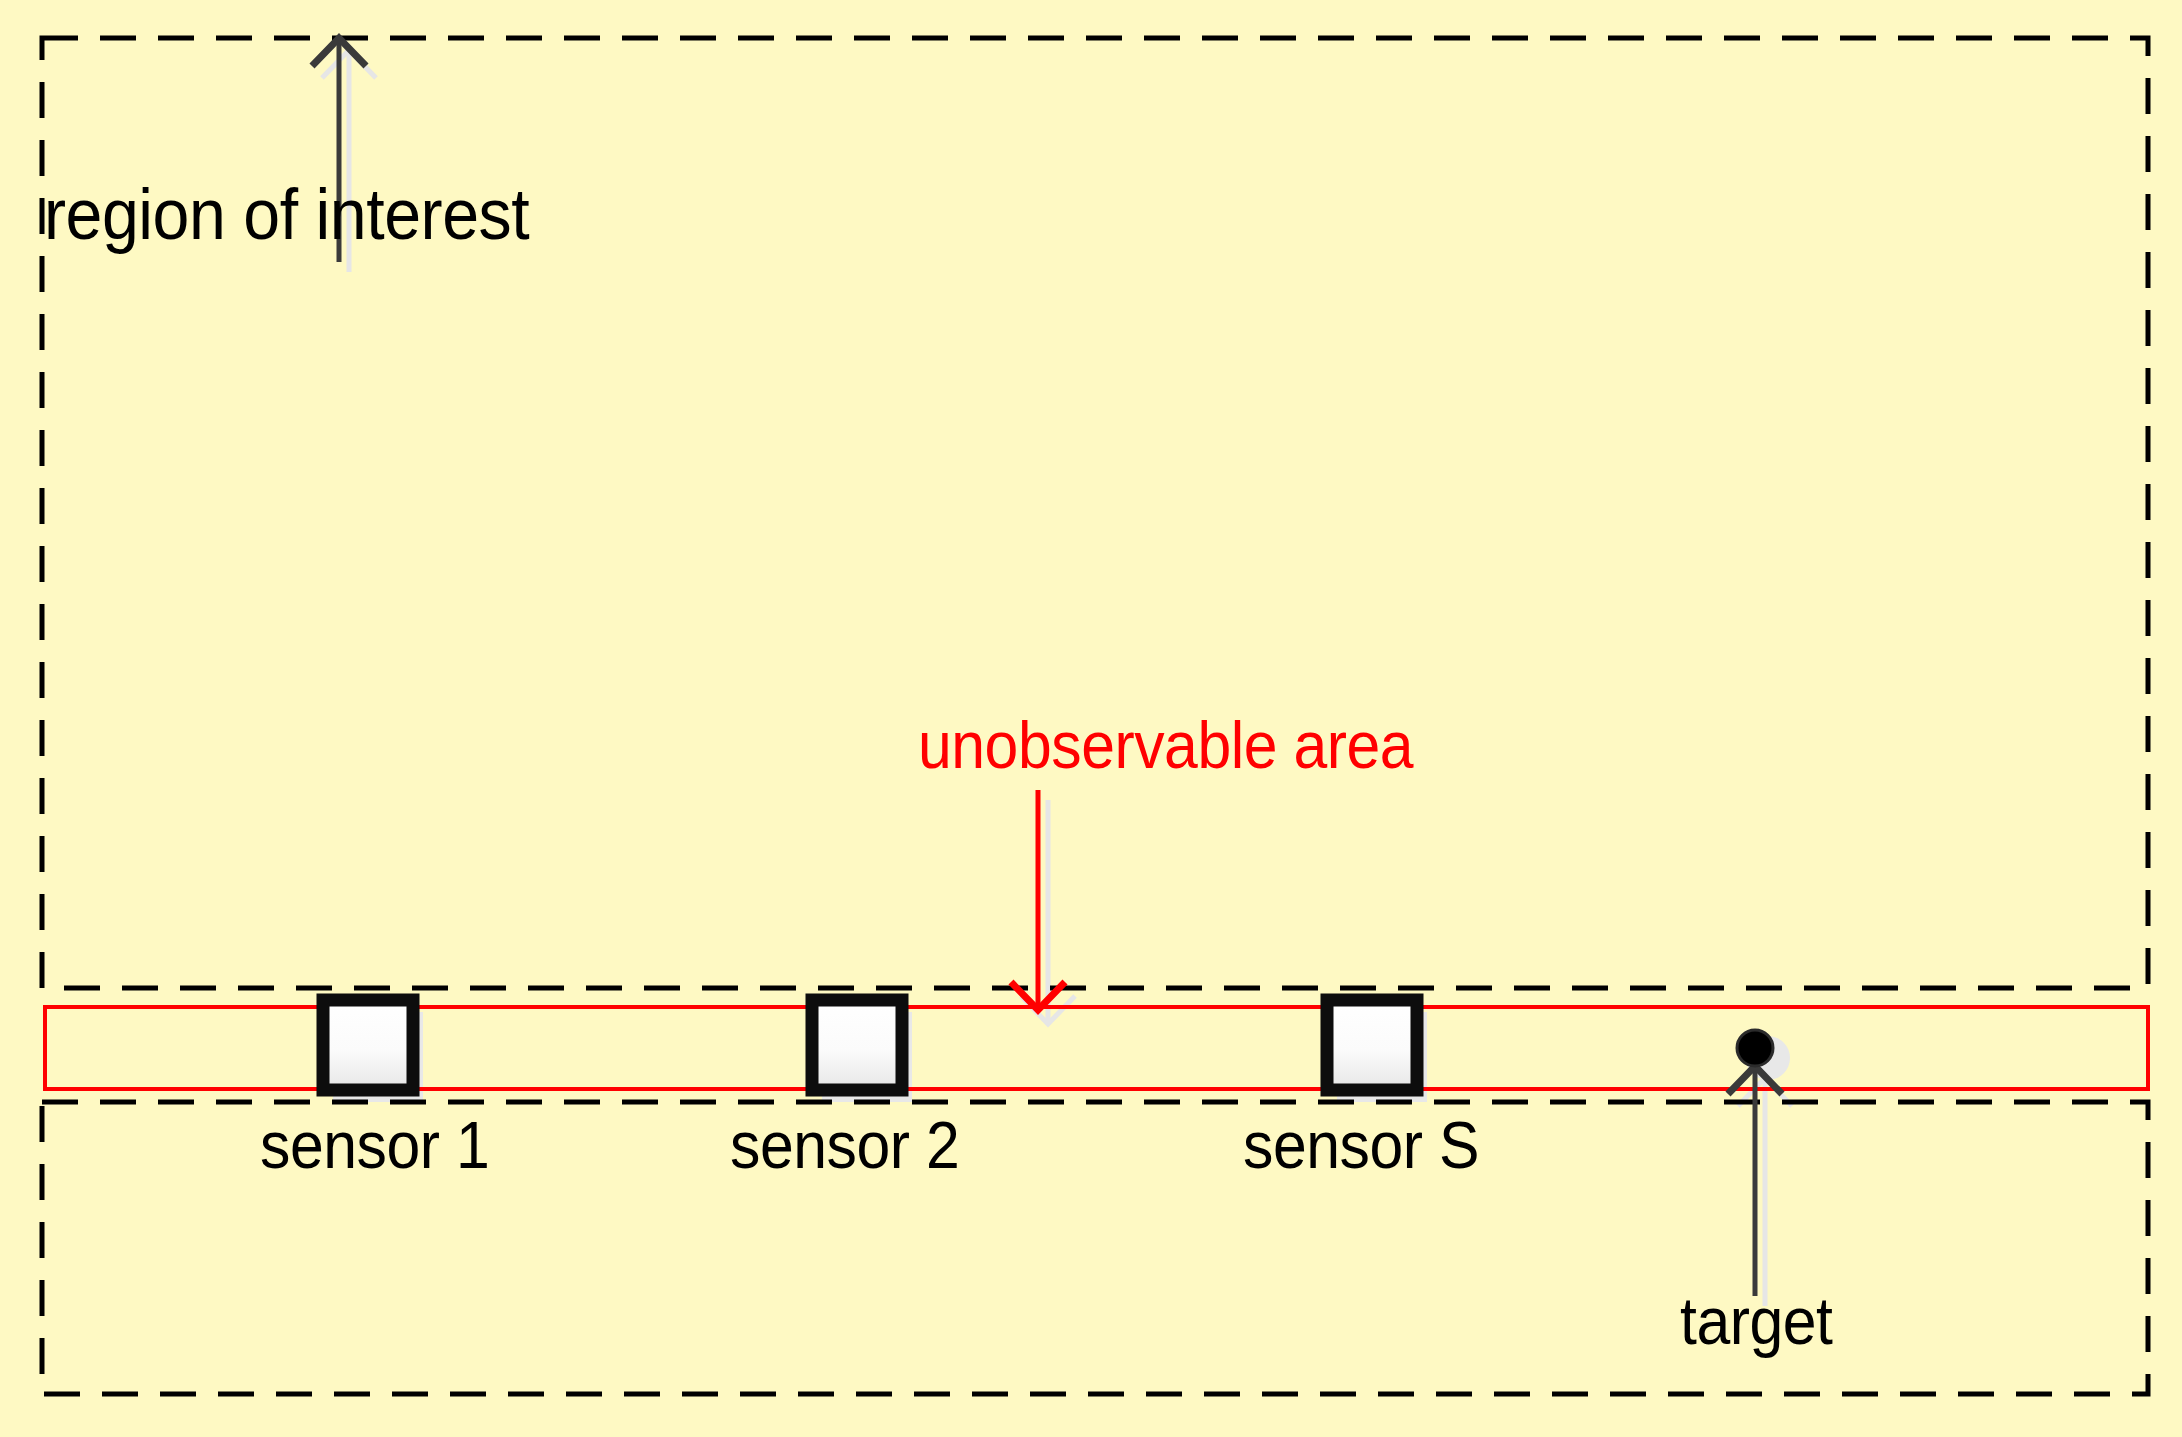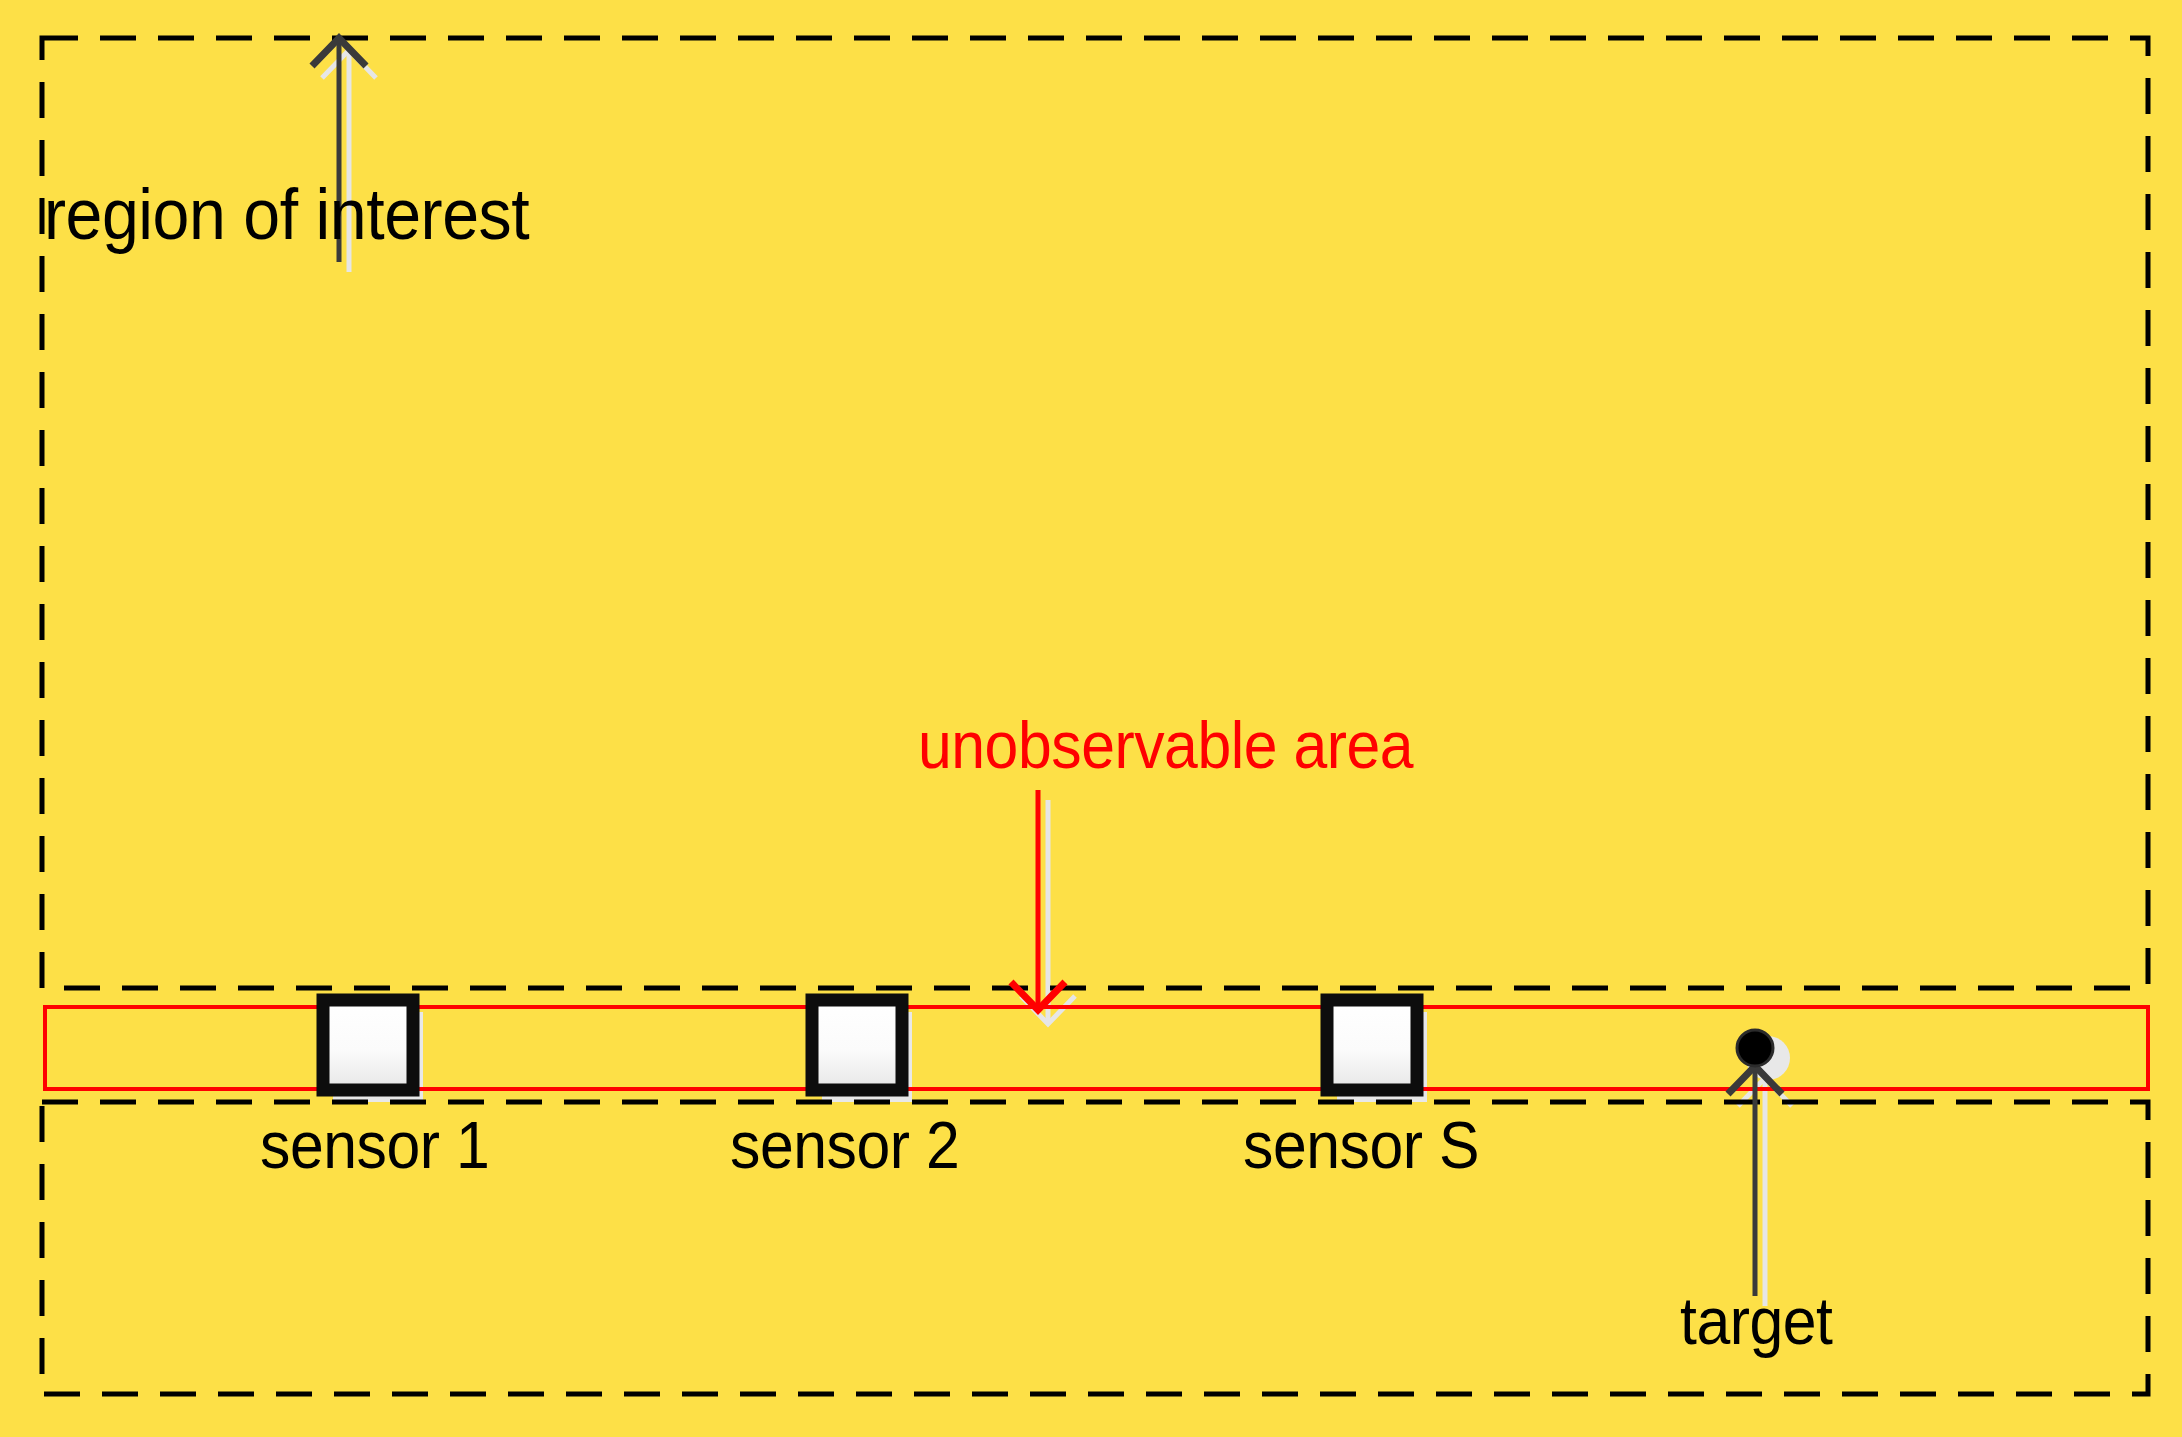--- a/index.html
+++ b/index.html
@@ -7,21 +7,21 @@
     padding: 0;
     background: #ffffff;
   }
   body {
     font-family: "Liberation Sans", sans-serif;
   }
   #stage {
     position: relative;
     width: 2182px;
     height: 1437px;
-    background: #fde047;
+    background: #fef9c3;
     overflow: hidden;
   }
   #stage svg.layer {
     position: absolute;
     left: 0;
     top: 0;
     width: 2182px;
     height: 1437px;
   }
   .lbl {

